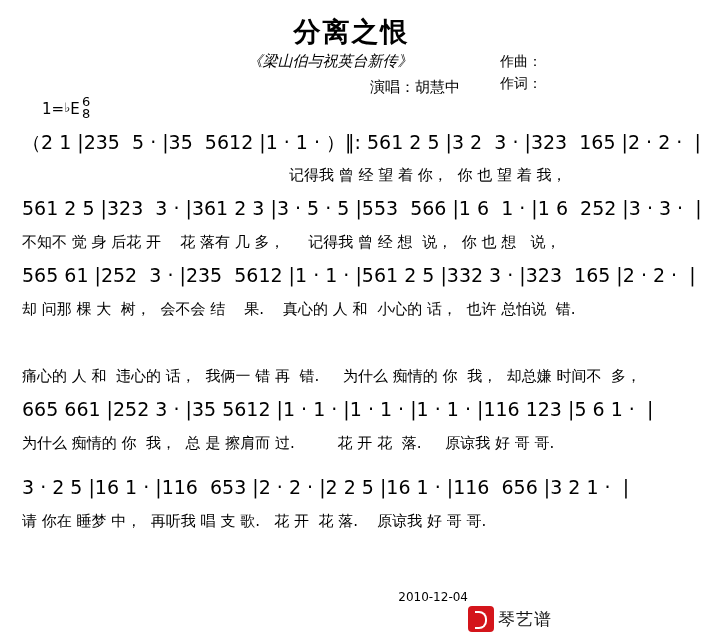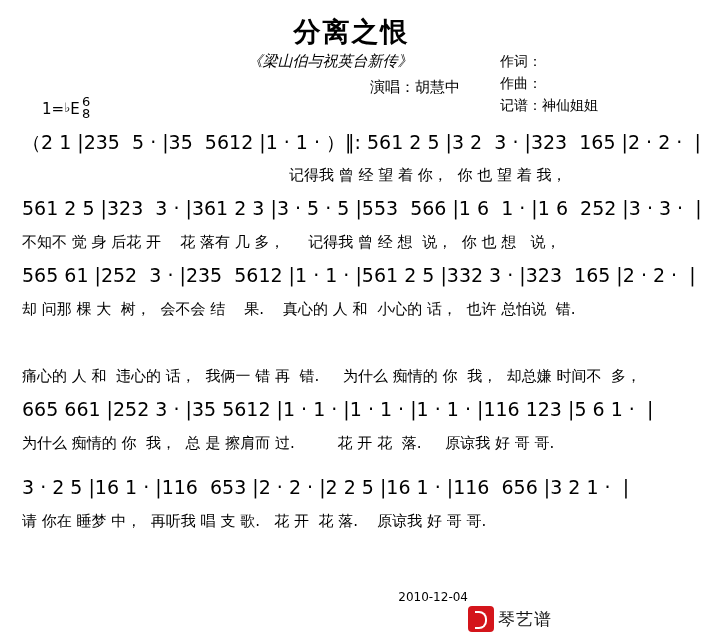--- a/index.html
+++ b/index.html
@@ -154,23 +154,22 @@
 </head>
 <body>
 
 <div class="sheet">
 
   <div class="title">分离之恨</div>
   <div class="subtitle">《梁山伯与祝英台新传》</div>
   <div class="singer">演唱：胡慧中</div>
 
   <div class="credits">
+    <div>作曲：</div>
     <div>作词：</div>
-    <div>作曲：</div>
-    <div>记谱：神仙姐姐</div>
   </div>
 
   <div class="keysig">
     <span>1=</span><span class="flat">♭</span><span>E</span>
   </div>
 
   <div class="meter">
     <span class="num">6</span>
     <span class="den">8</span>
   </div>

